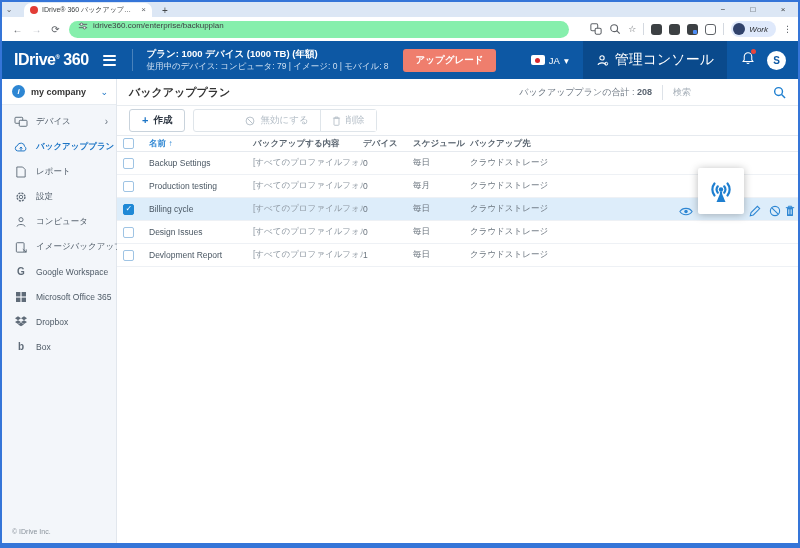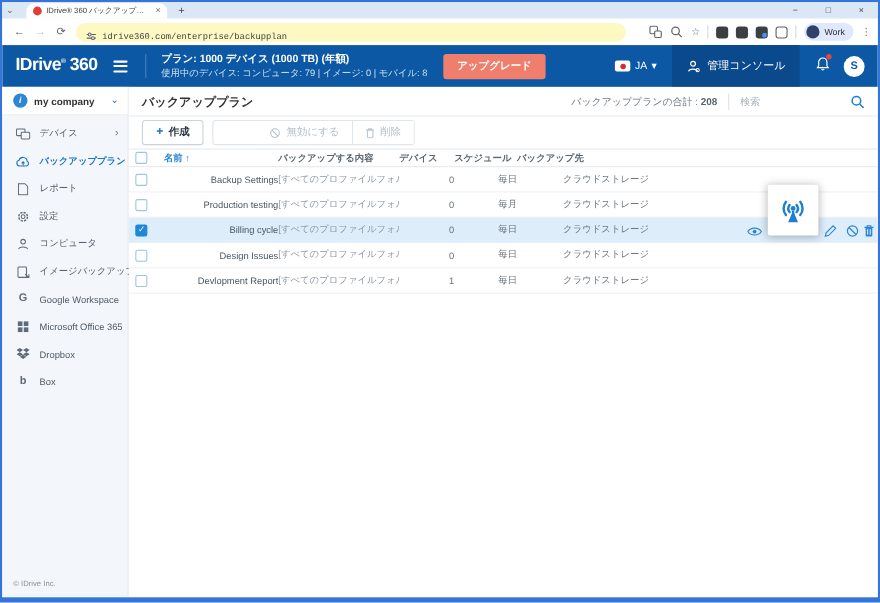--- a/index.html
+++ b/index.html
@@ -18,32 +18,32 @@
                text-overflow:ellipsis; flex:1; }
   .tab-close { font-size:8px; color:#5f6368; line-height:8px; }
   .new-tab { font-size:10px; color:#44474a; margin-left:10px; line-height:13px; }
   .win-controls { margin-left:auto; display:flex; align-items:center; height:15px; }
   .win-controls span { width:30px; text-align:center; font-size:8px; color:#3c4043; line-height:15px; }
 
   .urlbar { position:absolute; top:15px; left:0; right:0; height:24px; background:#fff;
             display:flex; align-items:center; padding:0 6px; }
   .nav-ic { width:19px; text-align:center; font-size:10px; color:#5f6368; }
   .nav-ic.dim { color:#b9bdc4; }
-  .url-pill { display:flex; align-items:flex-end; gap:5px; height:17px; width:500px;
-              background:#fef9c3; border-radius:9px; padding:0 9px; margin-left:4px;font-family:Liberation Mono, monospace; }
+  .url-pill { display:flex; align-items:flex-start; gap:5px; height:17px; width:500px;
+              background:#86efac; border-radius:9px; padding:0 9px; margin-left:4px; }
   .url-text { font-size:8px; color:#3c4043; }
   .browser-right { margin-left:auto; display:flex; align-items:center; gap:7px; }
   .b-ic { font-size:9px; color:#5f6368; }
   .ext-sq { width:11px; height:11px; border-radius:3px; background:#3c4043; position:relative; }
   .ext-sq.e3::after { content:""; position:absolute; right:1px; bottom:1px; width:4px; height:4px;
               background:#4d8df6; border-radius:1px; }
   .ext-sq.e4 { background:#fff; border:1.5px solid #5f6368; }
   .vsep { width:1px; height:12px; background:#d4d9e0; }
   .profile-chip { display:flex; align-items:center; gap:4px; background:#dfe9fb; border-radius:9px;
-                  height:16px; padding:0 8px 0 2px; }
+                  height:16px; padding:0 8px 0 2px;font-style:italic; }
   .profile-av { width:12px; height:12px; border-radius:50%; background:#30426b; }
   .profile-chip span { font-size:8px; color:#2c2f33; }
 
   
   .appheader { position:absolute; top:39px; left:0; right:0; height:38px; background:#0d58a4;
                display:flex; align-items:center; color:#fff; }
   .logo { margin-left:12px; font-size:16px; font-weight:bold; letter-spacing:-.5px; white-space:nowrap; }
   .logo sup { font-size:6px; }
   .hamburger { margin-left:14px; display:flex; flex-direction:column; gap:2.5px; cursor:pointer; }
   .hamburger i { display:block; width:13px; height:2px; background:#fff; border-radius:1px; }
@@ -52,21 +52,21 @@
   .plan-line { font-size:9.5px; font-weight:bold; }
   .usage-line { font-size:8.5px; color:#cfe0f2; }
   .upgrade-btn { margin-left:14px; background:#ef7e6d; color:#fff; font-size:9.5px; font-weight:bold;
                  border:none; border-radius:3px; padding:5px 13px; cursor:pointer; }
   .hdr-right { margin-left:auto; display:flex; align-items:center; height:100%; }
   .flag { width:14px; height:10px; background:#fff; border-radius:2px; position:relative; }
   .flag::after { content:""; position:absolute; left:4.5px; top:2.5px; width:5px; height:5px;
                  border-radius:50%; background:#d8292f; }
   .lang { display:flex; align-items:center; gap:4px; font-size:9.5px; margin-right:14px; cursor:pointer; }
   .console-btn { display:flex; align-items:center; gap:6px; background:#0a4a8c; height:100%;
-                 padding:0 13px; font-size:10px; cursor:pointer; }
+                 padding:0 13px; font-size:14px; cursor:pointer; }
   .bell-wrap { position:relative; margin:0 12px 0 14px; cursor:pointer; }
   .bell-dot { position:absolute; top:-2px; right:-1px; width:5px; height:5px; border-radius:50%;
               background:#e8453c; }
   .avatar { width:19px; height:19px; border-radius:50%; background:#fff; color:#0d58a4;
             font-size:10px; font-weight:bold; display:flex; align-items:center; justify-content:center;
             margin-right:12px; cursor:pointer; }
 
   
   .sidebar { position:absolute; top:77px; left:0; bottom:0; width:115px; background:#f3f6fa;
              border-right:1px solid #e2e7ed; }
@@ -110,21 +110,21 @@
   .btn-dis { display:flex; align-items:center; gap:5px; background:#fff; border:none; padding:4px 11px;
              font-size:9.5px; color:#b4bec7; font-family:inherit; }
   .btn-dis + .btn-dis { border-left:1px solid #dfe5ea; }
 
   .thead, .trow { display:grid; grid-template-columns:26px 104px 110px 50px 57px 120px 1fr;
                   align-items:center; padding-left:6px; }
   .thead { height:17px; border-top:1px solid #e6eaef; border-bottom:1px solid #e6eaef; }
   .th { font-size:8.5px; font-weight:bold; color:#5a6570; }
   .th.name-col { color:#2d86d3; }
   .sort { font-size:8px; }
-  .trow { height:23px; border-bottom:1px solid #eef1f5; position:relative;text-align:right; }
+  .trow { height:23px; border-bottom:1px solid #eef1f5; position:relative; }
   .trow.selected { background:#ddedfa; }
   .td { font-size:8.5px; color:#6a747e; white-space:nowrap; overflow:hidden; }
   .td.name { color:#4a5763; }
   .td.content { color:#8d97a1; }
   .cb { width:11px; height:11px; border:1px solid #9fc4e4; border-radius:2px; background:#fff;
         cursor:pointer; }
   .cb.checked { background:#1e88d6; border-color:#1e88d6; position:relative; }
   .cb.checked::after { content:"✓"; position:absolute; left:1.5px; top:-1px; color:#fff; font-size:8px; }
 
   .row-ic { position:absolute; top:5px; cursor:pointer; }

